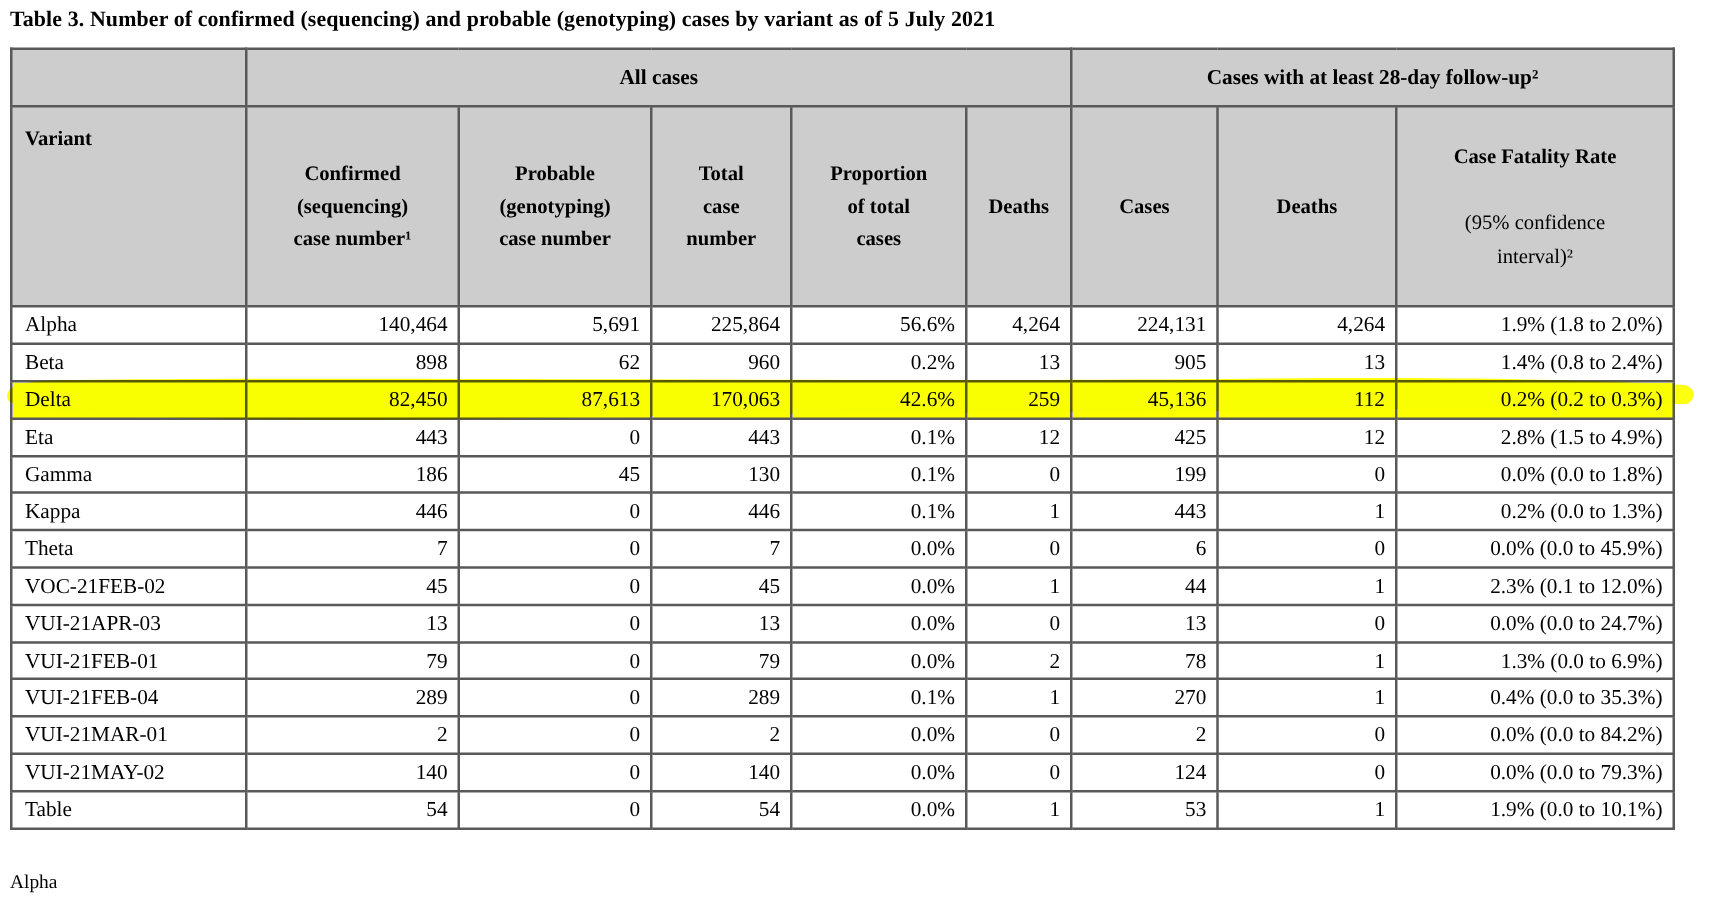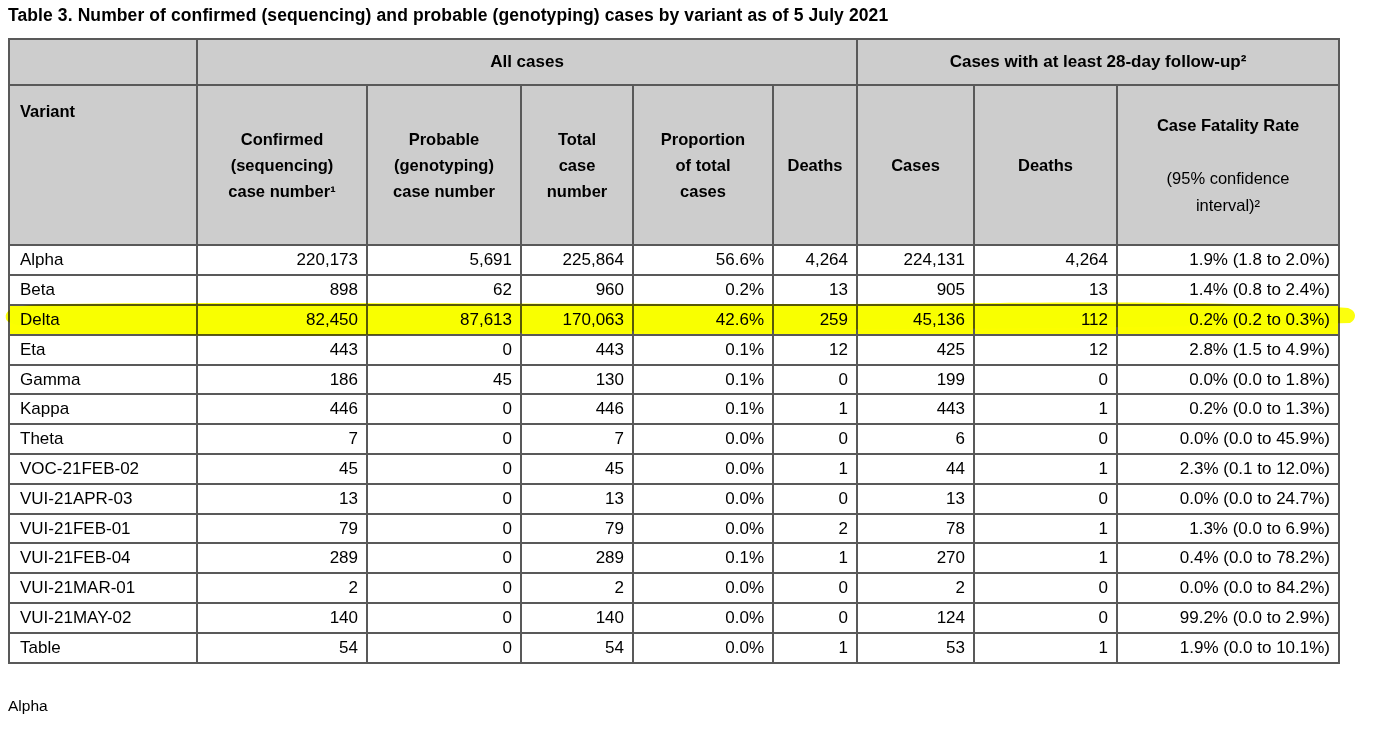--- a/index.html
+++ b/index.html
@@ -4,21 +4,21 @@
 <style>
   * { box-sizing: border-box; }
   html, body { margin: 0; padding: 0; }
   body {
     width: 1379px; height: 734px;
     background: #ffffff;
     overflow: hidden;
     font-family: "Liberation Sans", sans-serif;
     color: #000;
   }
-  #page { position: relative; width: 1379px; height: 734px; overflow: hidden; }
+  #page { position: relative; width: 1379px; height: 734px; overflow: hidden; font-family: Liberation Serif, serif; }
 
   .doc-title {
     position: absolute; left: 8px; top: 5px;
     font-size: 17.5px; font-weight: bold; letter-spacing: 0.1px;
   }
 
   table.variants {
     position: absolute; left: 8px; top: 38px;
     width: 1330px;
     border-collapse: collapse;
@@ -121,21 +121,21 @@
           <div class="cfr-title">Case Fatality Rate</div>
           <div class="cfr-sub">(95% confidence
 interval)²</div>
         </th>
       </tr>
     </thead>
     <tbody>
 
         <tr>
           <td class="variant">Alpha</td>
-          <td class="num">220,173</td>
+          <td class="num">140,464</td>
           <td class="num">5,691</td>
           <td class="num">225,864</td>
           <td class="num">56.6%</td>
           <td class="num">4,264</td>
           <td class="num">224,131</td>
           <td class="num">4,264</td>
           <td class="num">1.9% (1.8 to 2.0%)</td>
         </tr>
 
         <tr>
@@ -249,21 +249,21 @@
 
         <tr>
           <td class="variant">VUI-21FEB-04</td>
           <td class="num">289</td>
           <td class="num">0</td>
           <td class="num">289</td>
           <td class="num">0.1%</td>
           <td class="num">1</td>
           <td class="num">270</td>
           <td class="num">1</td>
-          <td class="num">0.4% (0.0 to 78.2%)</td>
+          <td class="num">0.4% (0.0 to 35.3%)</td>
         </tr>
 
         <tr>
           <td class="variant">VUI-21MAR-01</td>
           <td class="num">2</td>
           <td class="num">0</td>
           <td class="num">2</td>
           <td class="num">0.0%</td>
           <td class="num">0</td>
           <td class="num">2</td>
@@ -274,21 +274,21 @@
 
         <tr>
           <td class="variant">VUI-21MAY-02</td>
           <td class="num">140</td>
           <td class="num">0</td>
           <td class="num">140</td>
           <td class="num">0.0%</td>
           <td class="num">0</td>
           <td class="num">124</td>
           <td class="num">0</td>
-          <td class="num">99.2% (0.0 to 2.9%)</td>
+          <td class="num">0.0% (0.0 to 79.3%)</td>
         </tr>
 
         <tr>
           <td class="variant">Table</td>
           <td class="num">54</td>
           <td class="num">0</td>
           <td class="num">54</td>
           <td class="num">0.0%</td>
           <td class="num">1</td>
           <td class="num">53</td>

